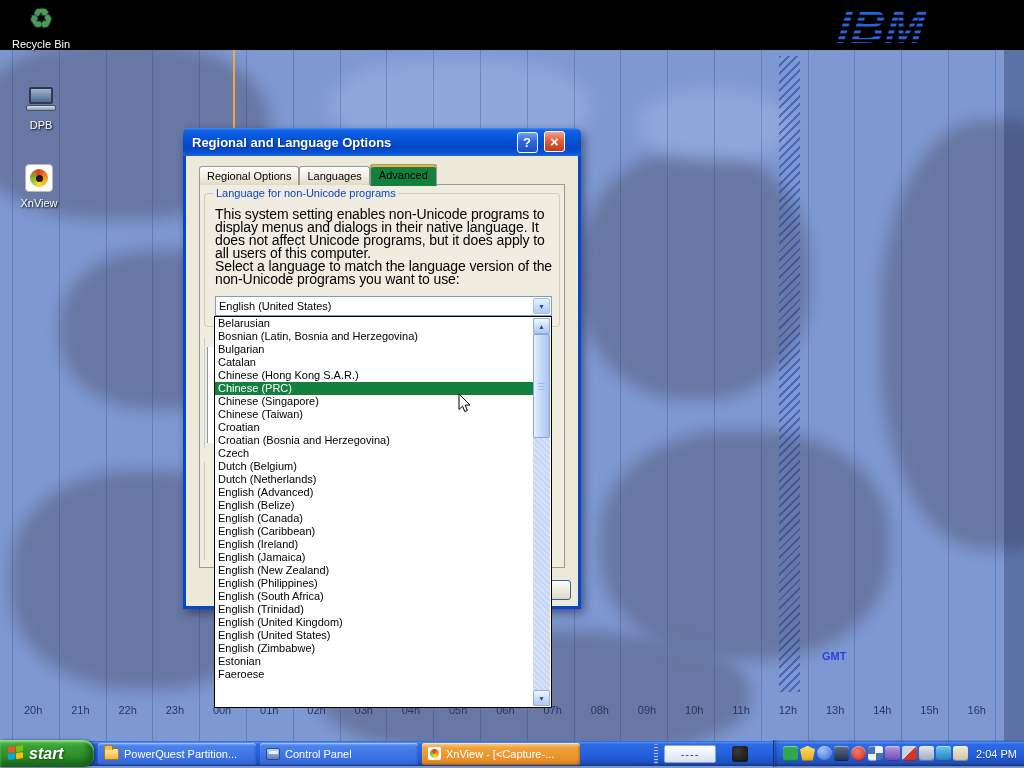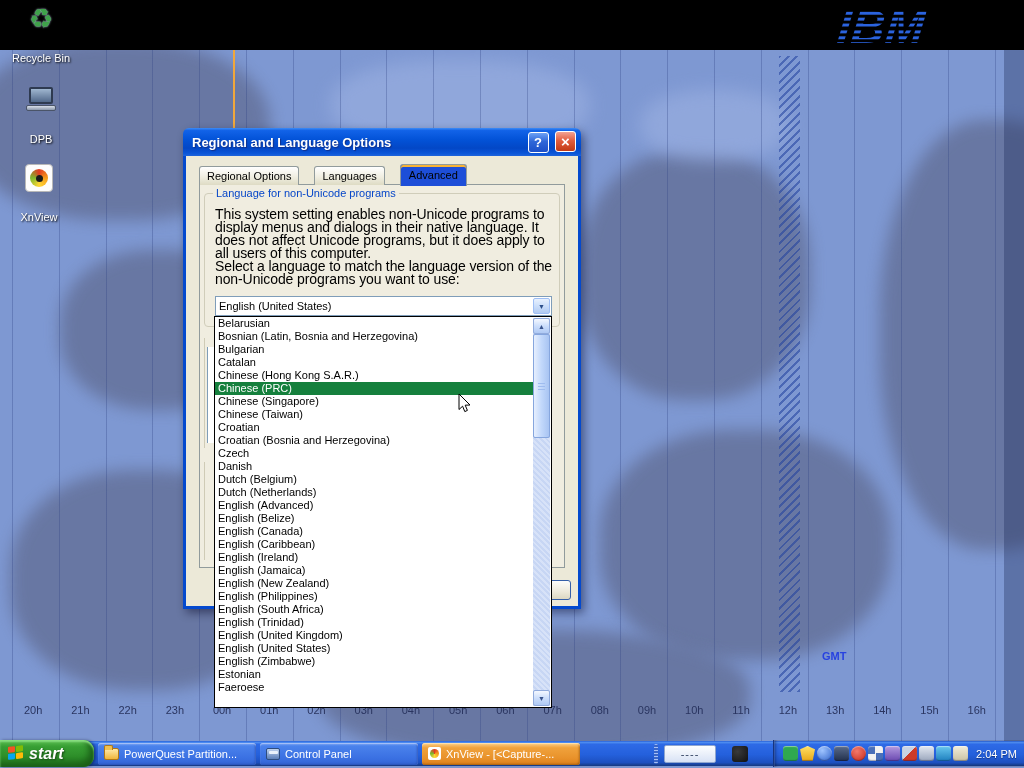--- a/index.html
+++ b/index.html
@@ -24,48 +24,48 @@
   @supports (-webkit-background-clip: text) {
     #ibm-logo { background-image:repeating-linear-gradient(to bottom,#2B63DE 0 3px, rgba(0,0,0,0) 3px 6px);
       -webkit-background-clip:text; background-clip:text; -webkit-text-fill-color:transparent; }
   }
   #gmt-label { left:822px; top:650px; color:#2742E0; font-size:11px; font-weight:bold; z-index:1; }
   #hours-row { left:24px; top:704px; width:962px; display:flex; justify-content:space-between;
     color:#2A3560; font-size:11px; z-index:1; }
 
   
   .desk-icon { position:absolute; width:78px; text-align:center; z-index:3; cursor:default; }
-  .desk-icon .label { color:#fff; font-size:11px; text-shadow:1px 1px 2px #000; margin-top:17px; display:block; }
+  .desk-icon .label { color:#fff; font-size:11px; text-shadow:1px 1px 2px #000; margin-top:3px; display:block; }
   .icon-art { width:34px; height:32px; margin:0 auto; display:flex; align-items:center; justify-content:center; }
   .recycle-glyph { font-size:27px; color:#3FA24A; text-shadow:0 0 2px #CFE6FF; line-height:30px; }
   .laptop { position:relative; width:30px; height:26px; }
   .laptop .screen { position:absolute; left:3px; top:0; width:24px; height:17px; background:linear-gradient(#9FB6CF,#51688A); border:2px solid #2E3A50; border-radius:2px; }
   .laptop .base { position:absolute; left:0; bottom:2px; width:30px; height:6px; background:linear-gradient(#D8DEE8,#8C98AC); border:1px solid #4A5468; border-radius:2px; }
   .xnview-art { width:28px; height:28px; background:#FDFDFD; border:1px solid #B8B8B8; border-radius:4px; display:flex; align-items:center; justify-content:center; }
   .xnview-eye { width:18px; height:18px; border-radius:50%; background:conic-gradient(#E23B24,#F59C1C,#FFD634,#7CB82F,#E23B24); display:flex; align-items:center; justify-content:center; }
   .xnview-eye::after { content:""; width:7px; height:7px; background:#1A1A1A; border-radius:50%; }
 
   
   #dialog { left:183px; top:128px; width:398px; height:481px; z-index:10;
     border-radius:7px 7px 0 0; box-shadow:3px 4px 10px rgba(0,0,30,.45); }
   #titlebar { position:absolute; left:0; top:0; right:0; height:28px; border-radius:6px 6px 0 0;
     background:linear-gradient(to bottom,#3E8CF5 0%,#1263E8 9%,#0353D8 40%,#0347C6 72%,#0A55D8 90%,#1E64DC 100%);
-    display:flex; align-items:center; justify-content:space-between; padding:0 5px 0 9px; }
+    display:flex; align-items:center; justify-content:space-between; padding:0 16px 0 9px; }
   #dialog-title { color:#fff; font-weight:bold; font-size:13px; text-shadow:1px 1px 1px #10308A; white-space:nowrap; }
   .tb-btn { width:21px; height:21px; border:1px solid #fff; border-radius:3px; margin-left:2px;
     display:inline-flex; align-items:center; justify-content:center; color:#fff; font-weight:bold; font-size:13px; }
   .tb-help { background:linear-gradient(#6CA1F5,#2F67D8 45%,#1B4FC8); }
   .tb-close { background:linear-gradient(#F2A394,#E25E3F 45%,#C23A14); font-size:15px; }
   #dlg-body { position:absolute; top:28px; left:0; right:0; bottom:0; background:#ECE9D8;
     border:3px solid #0349CE; border-top:none; }
   #tabs { position:absolute; top:8px; left:13px; display:flex; align-items:flex-end; z-index:3; }
   .tab { font-size:11px; padding:3px 7px; background:linear-gradient(#FFFFFF,#F0EEE1 55%,#DEDBC4);
-    border:1px solid #919B9C; border-bottom:none; border-radius:3px 3px 0 0; margin-right:15px;
+    border:1px solid #919B9C; border-bottom:none; border-radius:3px 3px 0 0; margin-right:0;
     white-space:nowrap; color:#000; }
-  .tab.active { background:#1d4ed8; padding:4px 8px 5px; margin-bottom:-1px;
+  .tab.active { background:#15803d; padding:4px 8px 5px; margin-bottom:-1px;
     box-shadow:inset 0 2px 0 #F8B334; }
   #tabpage { position:absolute; top:28px; left:13px; right:13px; bottom:38px;
     border:1px solid #919B9C; background:#F0EDE0; }
   #groupbox { position:absolute; top:8px; left:4px; right:4px; height:134px;
     border:1px solid #D0CDBA; border-radius:4px; }
   #gb-label { position:absolute; top:-7px; left:8px; background:#F0EDE0; padding:0 3px;
     font-size:11px; color:#0646C8; white-space:nowrap; }
   .gb-para { position:absolute; left:10px; width:345px; font-size:14px; line-height:13px; color:#000; letter-spacing:-0.1px; }
   #para1 { top:14px; }
   #para2 { top:66px; }
@@ -268,21 +268,20 @@
     <div class="ditem">Bosnian (Latin, Bosnia and Herzegovina)</div>
     <div class="ditem">Bulgarian</div>
     <div class="ditem">Catalan</div>
     <div class="ditem">Chinese (Hong Kong S.A.R.)</div>
     <div class="ditem sel">Chinese (PRC)</div>
     <div class="ditem">Chinese (Singapore)</div>
     <div class="ditem">Chinese (Taiwan)</div>
     <div class="ditem">Croatian</div>
     <div class="ditem">Croatian (Bosnia and Herzegovina)</div>
     <div class="ditem">Czech</div>
-    <div class="ditem">Danish</div>
     <div class="ditem">Dutch (Belgium)</div>
     <div class="ditem">Dutch (Netherlands)</div>
     <div class="ditem">English (Advanced)</div>
     <div class="ditem">English (Belize)</div>
     <div class="ditem">English (Canada)</div>
     <div class="ditem">English (Caribbean)</div>
     <div class="ditem">English (Ireland)</div>
     <div class="ditem">English (Jamaica)</div>
     <div class="ditem">English (New Zealand)</div>
     <div class="ditem">English (Philippines)</div>

